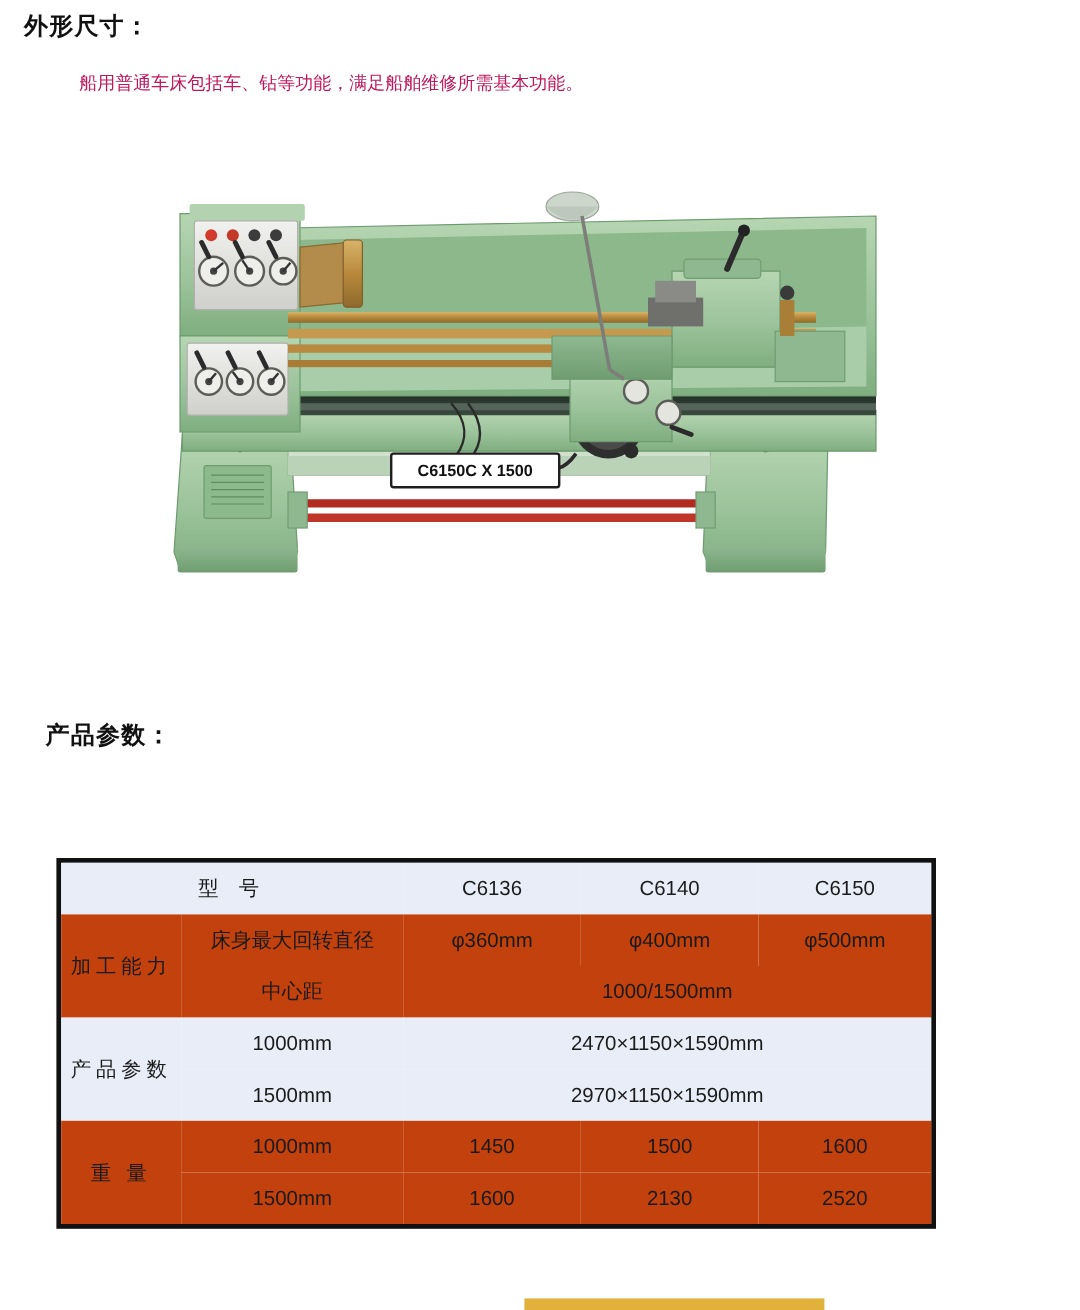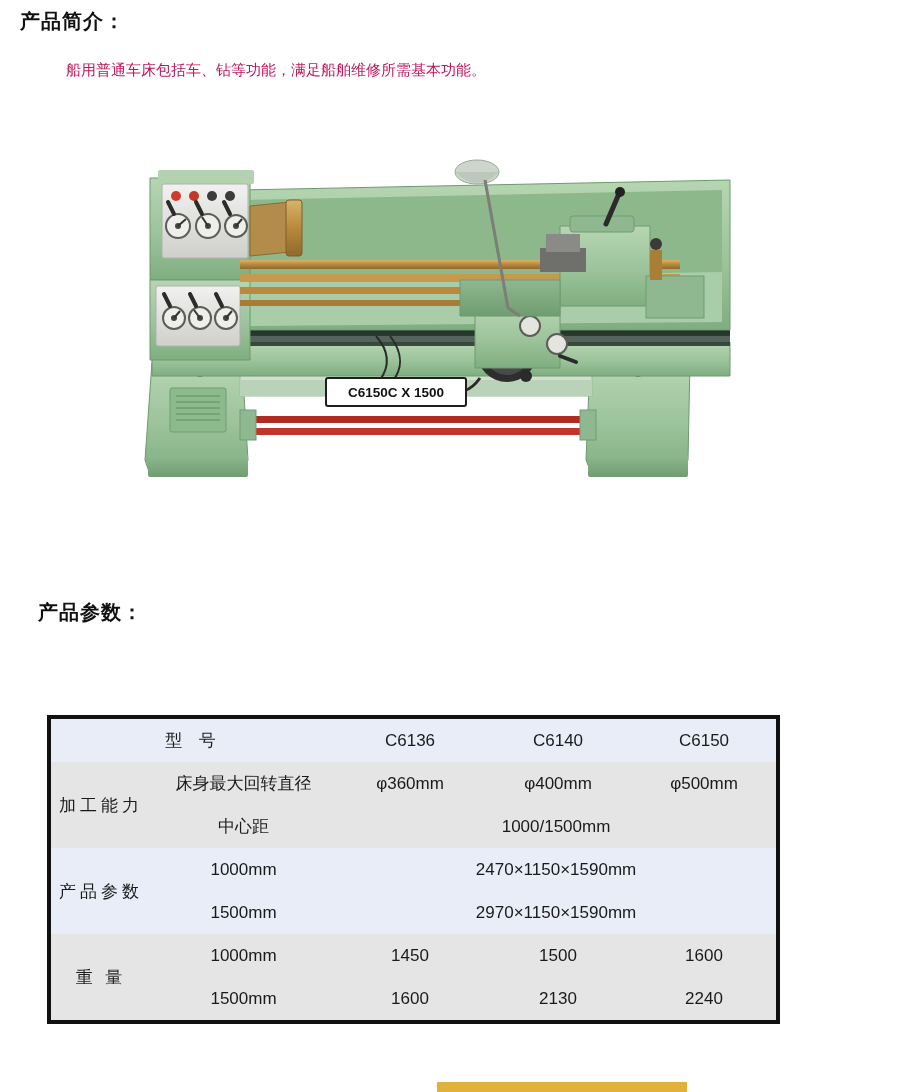--- a/index.html
+++ b/index.html
@@ -72,21 +72,21 @@
   table.spec td {
     padding: 0;
     height: 43px;
     text-align: center;
     vertical-align: middle;
     color: #1a1a1a;
     font-size: 17px;
     margin-left: 16px;
   }
   tr.band-a td { background: #e8edf7; }
-  tr.band-b td { background: #e5e5e5; }
+  tr.band-b td { background: #c2410c; }
   td.label-cell {
     text-align: center;
     letter-spacing: 4px;
     font-size: 17px;
   }
   td.rowlabel {
     text-align: left;
     padding-left: 14px;
     letter-spacing: 0px;
   }
@@ -107,21 +107,21 @@
     left: 437px;
     bottom: 0;
     width: 250px;
     height: 10px;
     background: #e2b13c;
   }
 </style>
 </head>
 <body>
 
-<div class="section-title" id="intro-title">产品简介：</div>
+<div class="section-title" id="intro-title">外形尺寸：</div>
 
 <div id="intro-paragraph">船用普通车床包括车、钻等功能，满足船舶维修所需基本功能。</div>
 
 <div id="product-photo">
   <svg viewBox="0 0 650 370" width="650" height="370" xmlns="http://www.w3.org/2000/svg">
     <defs>
       <linearGradient id="gGreen" x1="0" y1="0" x2="0" y2="1">
         <stop offset="0%" stop-color="#b6d6b2"></stop>
         <stop offset="55%" stop-color="#9cc39b"></stop>
         <stop offset="100%" stop-color="#7fae80"></stop>
@@ -324,21 +324,21 @@
         <td class="label-cell" rowspan="2">重    量</td>
         <td class="rowlabel">1000mm</td>
         <td>1450</td>
         <td>1500</td>
         <td>1600</td>
       </tr>
       <tr class="band-b">
         <td class="rowlabel">1500mm</td>
         <td>1600</td>
         <td>2130</td>
-        <td>2240</td>
+        <td>2520</td>
       </tr>
     </tbody>
   </table>
 </div>
 
 <div id="bottom-strip">
   <div class="bar"></div>
 </div>
 
 </body></html>

